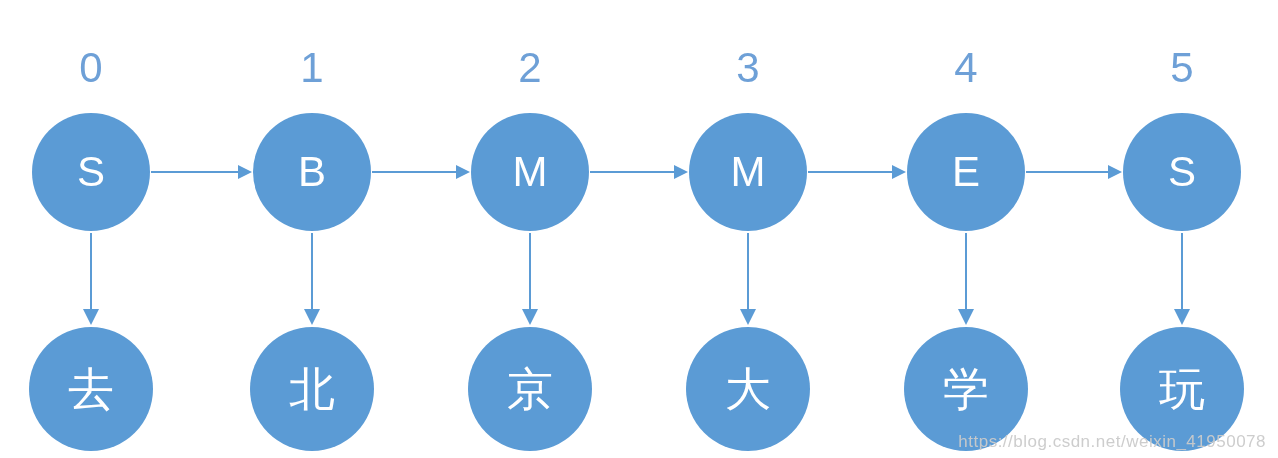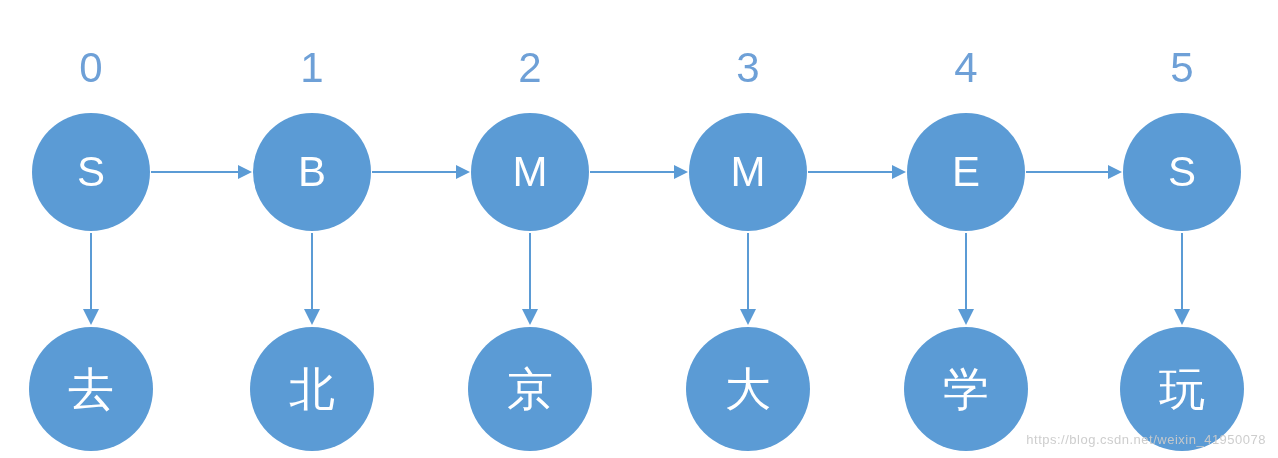--- a/index.html
+++ b/index.html
@@ -76,21 +76,21 @@
     top: 165px;
     width: 0; height: 0;
     border-top: 7px solid transparent;
     border-bottom: 7px solid transparent;
     border-left: 14px solid #5B9BD5;
   }
   .watermark {
     position: absolute;
     top: 432px;
     right: 12px;
-    font-size: 13px;
+    font-size: 17px;
     letter-spacing: 0.5px;
     color: rgba(202, 202, 202, 0.95);
     z-index: 5;
   }
 </style>
 </head>
 <body>
 
 <div class="canvas">
 

